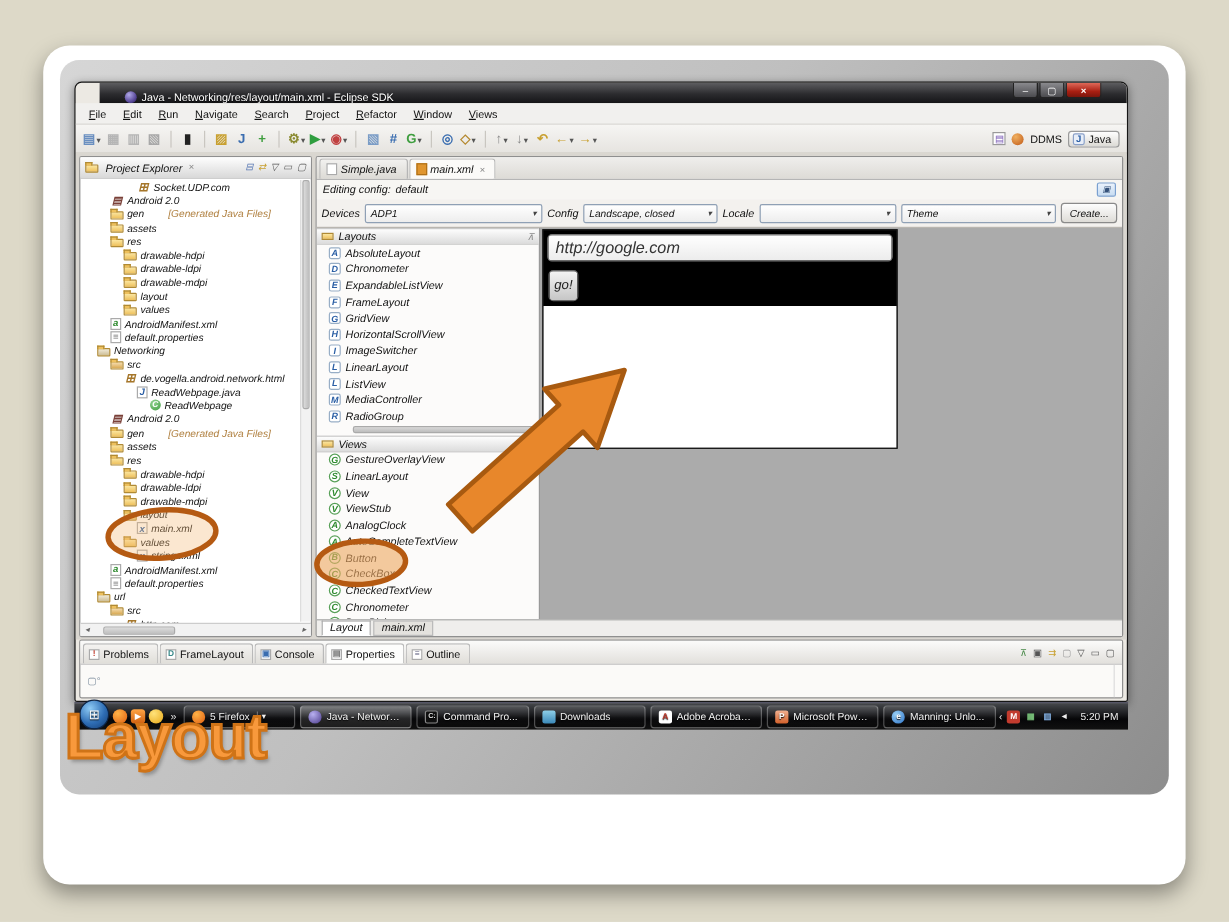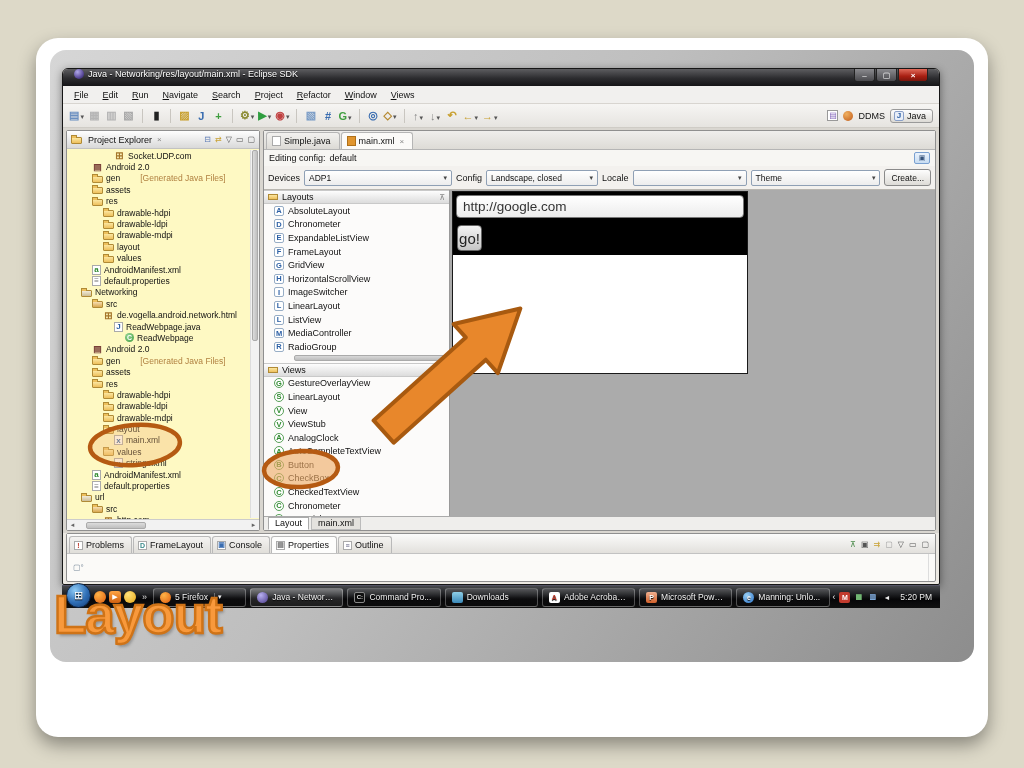--- a/index.html
+++ b/index.html
@@ -11,21 +11,21 @@
          border-radius:22px;box-shadow:0 8px 18px rgba(0,0,0,.38);}
   .gpanel{position:absolute;left:50px;top:50px;width:924px;height:612px;border-radius:16px;
           background:linear-gradient(125deg,#d6d6d6,#bfbfbf 45%,#8d8d8d);}
   
   .shot{position:absolute;left:62px;top:68px;width:878px;height:540px;}
   .ewin{position:absolute;left:0;top:0;right:0;bottom:23px;display:flex;flex-direction:column;
         border:1px solid #161616;border-radius:6px 6px 2px 2px;background:#ece9e3;
         box-shadow:0 2px 8px rgba(0,0,0,.45);overflow:hidden;}
   
   .tbar{height:17px;flex:none;background:linear-gradient(#5d5d60,#2c2c2f 55%,#151517);
-        display:flex;align-items:flex-start;padding:0 11px;gap:4px;}
+        display:flex;align-items:flex-end;padding:0 21px;gap:4px;margin-left:20px;}
   .eclipse-ball{width:10px;height:10px;border-radius:50%;flex:none;
         background:radial-gradient(circle at 35% 30%,#b0a8e8,#5a4a9a 60%,#251a50);}
   .tbar .ttl{color:#fff;font-size:9px;flex:1;white-space:nowrap;overflow:hidden;text-shadow:0 1px 1px #000;}
   .wbtns{display:flex;gap:1px;align-self:flex-start;}
   .wbtn{width:21px;height:13px;font-size:8px;color:#fff;display:flex;align-items:center;justify-content:center;
         background:linear-gradient(#8a8a8e,#4a4a4e);border:1px solid #222;border-top:none;border-radius:0 0 3px 3px;}
   .wbtn:last-child{width:30px;background:linear-gradient(#e06a5a,#a81f12 60%,#7a150c);font-weight:bold;}
   
   .mbar{height:18px;flex:none;background:#f1f0ee;border-bottom:1px solid #d8d5d0;display:flex;align-items:center;padding:0 4px;}
   .mitem{font-size:9px;padding:0 7px;}
@@ -40,21 +40,21 @@
   .persp{margin-left:auto;display:flex;align-items:center;gap:5px;font-size:9px;}
   .persp .chip{width:11px;height:11px;border:1px solid #999;background:#fff;display:flex;align-items:center;
        justify-content:center;font-size:8px;color:#7a5ab5;}
   .ddms-ic{width:10px;height:10px;border-radius:50%;background:radial-gradient(circle at 35% 30%,#f0b060,#c05a18);}
   .pbtn{display:flex;align-items:center;gap:3px;border:1px solid #9a9a9a;border-radius:3px;
         background:linear-gradient(#fefefe,#dcdad5);padding:1px 6px 1px 3px;}
   .java-ic{width:10px;height:10px;border-radius:2px;background:#e8eef8;border:1px solid #8aa0c8;
         color:#2b5fa5;font-size:8px;font-weight:bold;display:flex;align-items:center;justify-content:center;}
   
   .mainrow{flex:1;display:flex;gap:3px;padding:2px 3px;min-height:0;background:#d9d6d0;}
-  .view{border:1px solid #8f8f8f;background:#fef9c3;border-radius:2px;display:flex;flex-direction:column;min-width:0;}
+  .view{border:1px solid #8f8f8f;background:#ffffff;border-radius:2px;display:flex;flex-direction:column;min-width:0;font-style:italic;}
   .vhead{height:18px;flex:none;background:linear-gradient(#fefefe,#d9d9d9);border-bottom:1px solid #c2c2c2;
          display:flex;align-items:center;padding:0 4px;gap:3px;font-size:9px;}
   .vhead .vicons{margin-left:auto;display:flex;gap:4px;}
   .vic{font-size:8px;color:var(--c,#556);}
   .closex{color:#888;font-size:8px;margin-left:2px;}
   
   .explorer{width:194px;flex:none;position:relative;}
   .tree{flex:1;overflow:hidden;padding-top:1px;position:relative;}
   .trow{height:11.4px;display:flex;align-items:center;font-size:8.5px;white-space:nowrap;
         padding-left:calc(14px + var(--indent,0)*11px);}
@@ -120,21 +120,21 @@
   .pitem[data-shape="circle"] .plet{border:1px solid #58a058;color:#2e8a2e;border-radius:50%;}
   .pscroll{height:6px;flex:none;margin:1px 4px 2px 30px;background:linear-gradient(#d8d8d8,#bdbdbd);
         border:1px solid #aaa;border-radius:2px;}
   
   .canvas{flex:1;background:#ababab;position:relative;overflow:hidden;}
   .preview{position:absolute;left:2px;top:1px;width:296px;background:#000;border:1px solid #1a1a1a;}
   .urlbar{margin:3px;height:23px;border:1px solid #777;border-radius:4px;background:linear-gradient(#ffffff,#ececec);
         display:flex;align-items:center;padding:0 6px;font-size:13.5px;color:#333;}
   .gorow{height:34px;display:flex;align-items:center;}
   .gobtn{margin-left:4px;height:26px;min-width:25px;border:1px solid #666;border-radius:4px;
-        background:linear-gradient(#f4f4f4,#c6c6c6);font-size:15px;color:#222;display:flex;align-items:center;justify-content:center;}
+        background:linear-gradient(#f4f4f4,#c6c6c6);font-size:11px;color:#222;display:flex;align-items:center;justify-content:center;}
   .ppage{height:118px;background:#fff;}
   
   .mtabs{height:14px;flex:none;background:#efeeec;border-top:1px solid #aaa;display:flex;align-items:flex-end;
         font-size:9px;padding-left:4px;gap:2px;}
   .mtab{padding:0 6px 1px;border:1px solid transparent;}
   .mtab.active{background:#fff;border-color:#aaa;border-bottom-color:#fff;}
   .mtab:not(.active){border-color:#bbb;background:#e4e2de;}
   
   .bpanel{height:49px;flex:none;margin:0 3px 2px;border:1px solid #8f8f8f;background:#fbfaf8;border-radius:2px;
         display:flex;flex-direction:column;}

